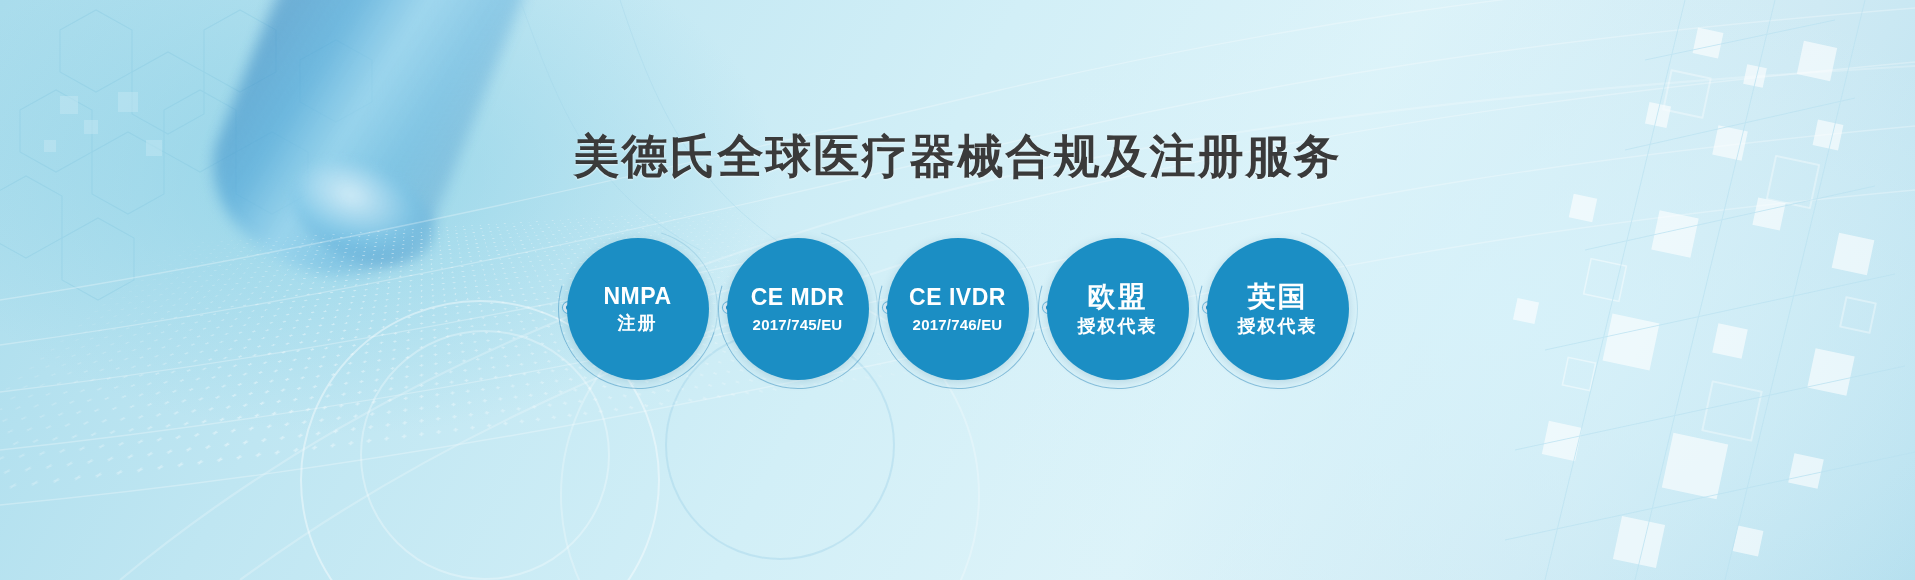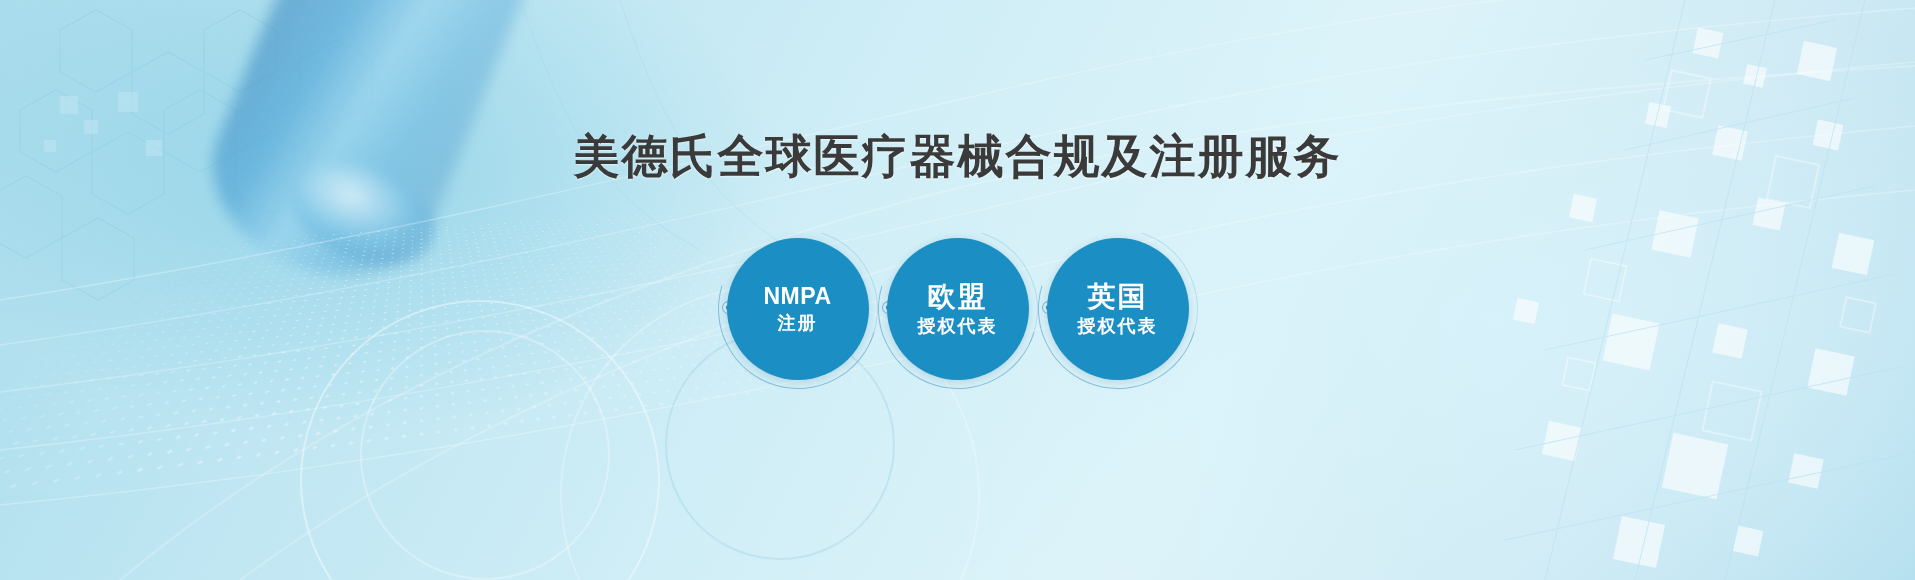--- a/index.html
+++ b/index.html
@@ -285,21 +285,37 @@
 
     <div class="badge-wrap">
       <div class="orbit"></div>
       <span class="orbit-dot" style="left:-4px; top:64px;"></span>
       <div class="circle">
         <span class="badge-line1">NMPA</span>
         <span class="badge-line2 cjk">注册</span>
       </div>
     </div>
 
-
+    <div class="badge-wrap">
+      <div class="orbit"></div>
+      <span class="orbit-dot" style="left:-4px; top:64px;"></span>
+      <div class="circle">
+        <span class="badge-line1">CE MDR</span>
+        <span class="badge-line2">2017/745/EU</span>
+      </div>
+    </div>
+
+    <div class="badge-wrap">
+      <div class="orbit"></div>
+      <span class="orbit-dot" style="left:-4px; top:64px;"></span>
+      <div class="circle">
+        <span class="badge-line1">CE IVDR</span>
+        <span class="badge-line2">2017/746/EU</span>
+      </div>
+    </div>
 
     <div class="badge-wrap">
       <div class="orbit"></div>
       <span class="orbit-dot" style="left:-4px; top:64px;"></span>
       <div class="circle">
         <span class="badge-line1 cjk">欧盟</span>
         <span class="badge-line2 cjk">授权代表</span>
       </div>
     </div>
 

